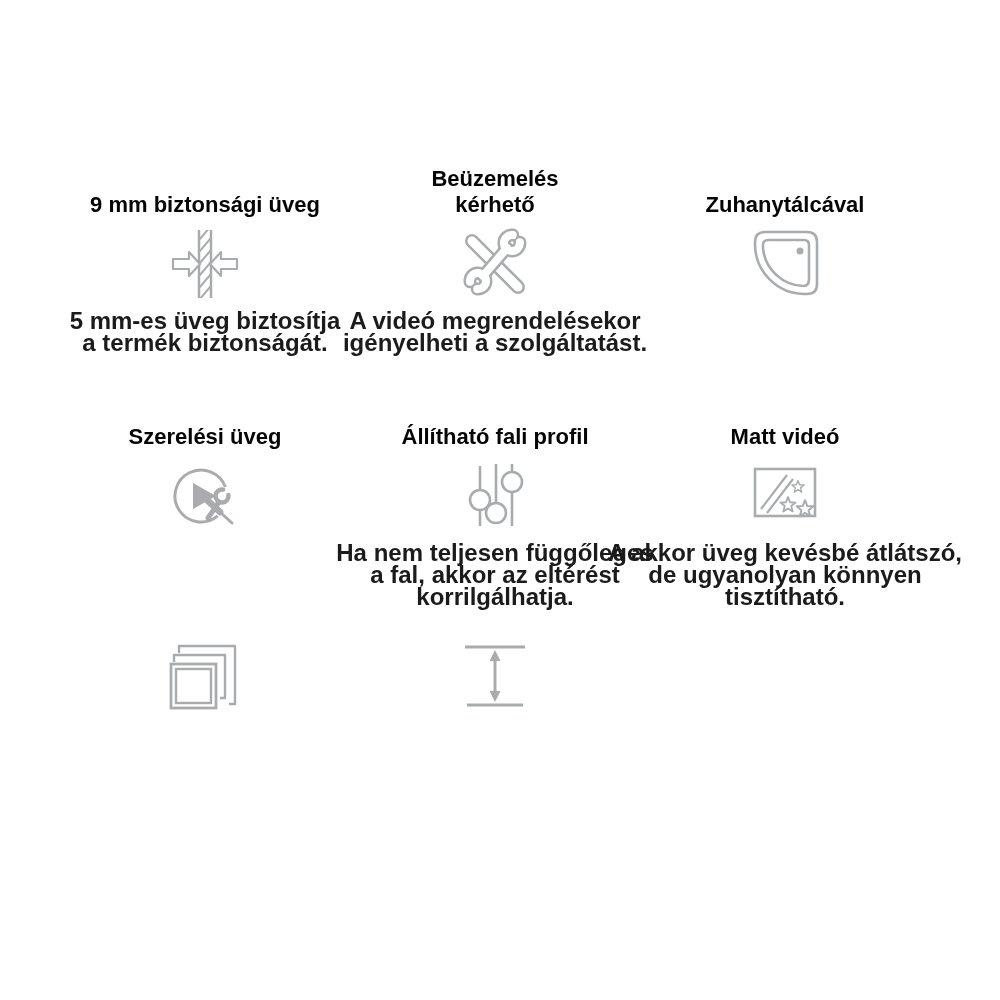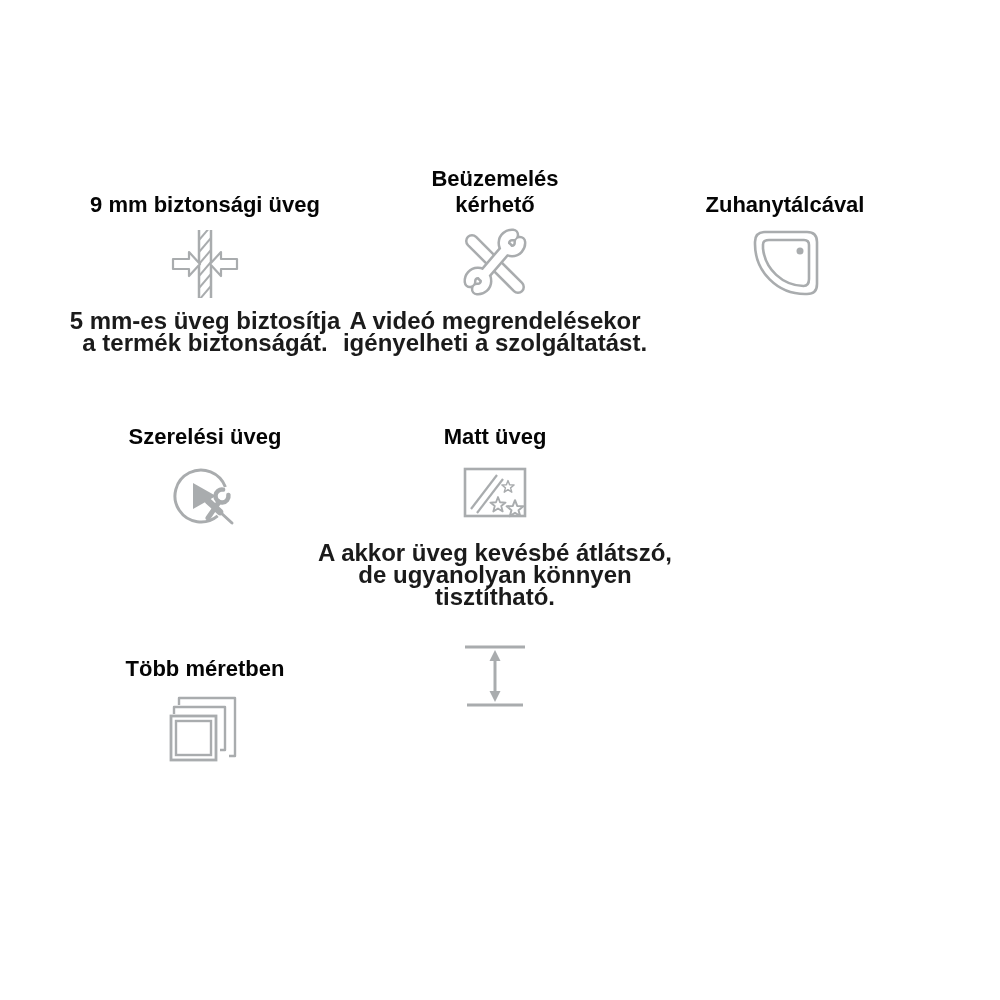--- a/index.html
+++ b/index.html
@@ -147,23 +147,43 @@
           <g stroke="currentColor" fill="none" stroke-linecap="round">
             <path d="M63.4,38.9 A6.5,6.5 0 1 1 58.1,33.6" stroke-width="4.5"></path>
             <line x1="54" y1="46" x2="43" y2="62" stroke-width="5"></line>
             <line x1="43" y1="45" x2="55" y2="56" stroke-width="6.5"></line>
             <line x1="55" y1="56" x2="67" y2="67" stroke-width="3"></line>
           </g>
         </svg>
       </div>
     </div>
 
-
-    <div class="cell">
-      <h3 class="cell-title">Matt üveg</h3>
+    <div class="cell">
+      <h3 class="cell-title">Állítható fali profil</h3>
+      <div class="cell-icon">
+        <svg width="80" height="80" viewBox="0 0 80 80" aria-hidden="true">
+          <g stroke="currentColor" stroke-width="2.6" fill="none">
+            <line x1="25" y1="10" x2="25" y2="70"></line>
+            <line x1="41" y1="8" x2="41" y2="68"></line>
+            <line x1="57" y1="8" x2="57" y2="70"></line>
+          </g>
+          <g stroke="currentColor" stroke-width="2.6" fill="#ffffff">
+            <circle cx="25" cy="44" r="10"></circle>
+            <circle cx="41" cy="57" r="10"></circle>
+            <circle cx="57" cy="26" r="10"></circle>
+          </g>
+        </svg>
+      </div>
+      <p class="cell-desc">Ha nem teljesen függőleges
+a fal, akkor az eltérést
+korrilgálhatja.</p>
+    </div>
+
+    <div class="cell">
+      <h3 class="cell-title">Matt videó</h3>
       <div class="cell-icon">
         <svg width="80" height="80" viewBox="0 0 80 80" aria-hidden="true">
           <rect x="10" y="13" width="60" height="47" fill="none" stroke="currentColor" stroke-width="2.6"></rect>
           <g stroke="currentColor" stroke-width="2.2" fill="none">
             <line x1="16" y1="53" x2="42" y2="19"></line>
             <line x1="22" y1="57" x2="48" y2="23"></line>
           </g>
           <g stroke="currentColor" stroke-width="1.8" fill="#ffffff" stroke-linejoin="round">
             <path transform="translate(53,31) scale(0.8)" d="M0,-8 L2,-2.75 L7.61,-2.47 L3.23,1.05 L4.7,6.47 L0,3.4 L-4.7,6.47 L-3.23,1.05 L-7.61,-2.47 L-2,-2.75 Z"></path>
             <path transform="translate(43,49)" d="M0,-8 L2,-2.75 L7.61,-2.47 L3.23,1.05 L4.7,6.47 L0,3.4 L-4.7,6.47 L-3.23,1.05 L-7.61,-2.47 L-2,-2.75 Z"></path>
@@ -172,21 +192,20 @@
         </svg>
       </div>
       <p class="cell-desc">A akkor üveg kevésbé átlátszó,
 de ugyanolyan könnyen tisztítható.</p>
     </div>
   </section>
 
   <section class="row">
 
     <div class="cell">
-      <h3 class="cell-title">Több méretben</h3>
       <div class="cell-icon">
         <svg width="80" height="80" viewBox="0 0 80 80" aria-hidden="true">
           <g fill="none" stroke="currentColor" stroke-width="2.4" stroke-linejoin="round">
             <path d="M14,17 V10 H70 V68 H64"></path>
             <path d="M9,26 V19 H60 V62 H55"></path>
           </g>
           <rect x="6" y="28" width="45" height="44" fill="#ffffff" stroke="currentColor" stroke-width="2.8"></rect>
           <rect x="11" y="33" width="35" height="34" fill="none" stroke="currentColor" stroke-width="2.4"></rect>
         </svg>
       </div>

